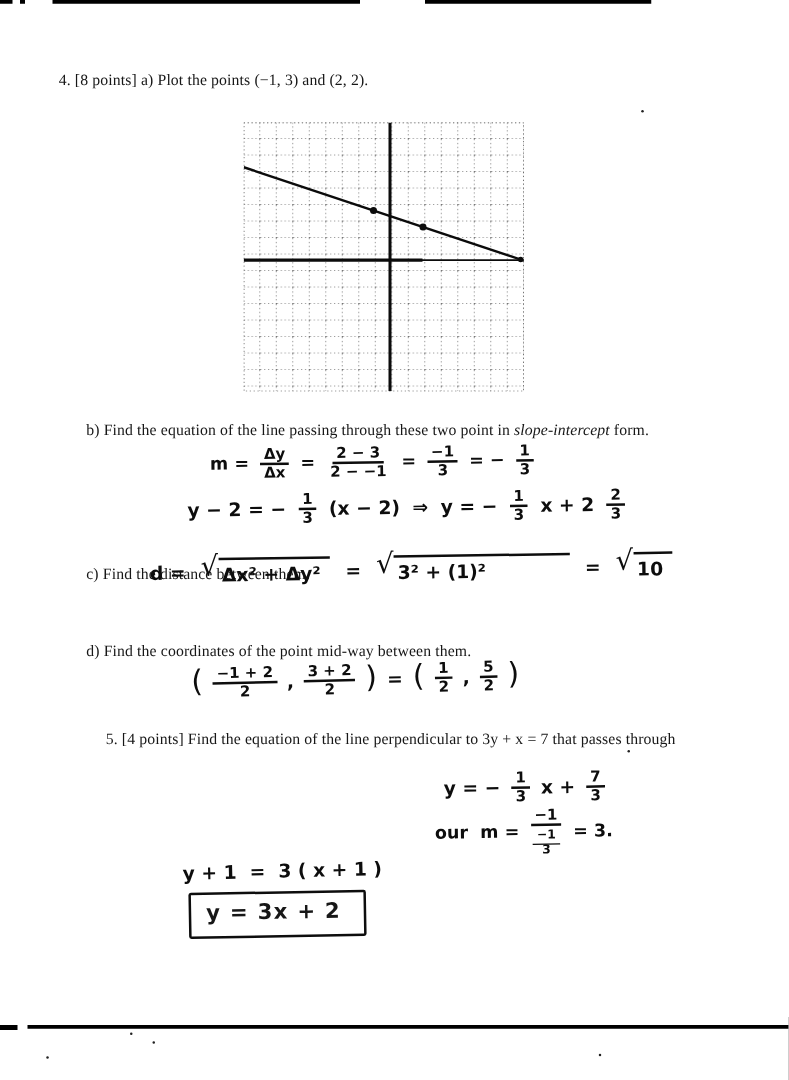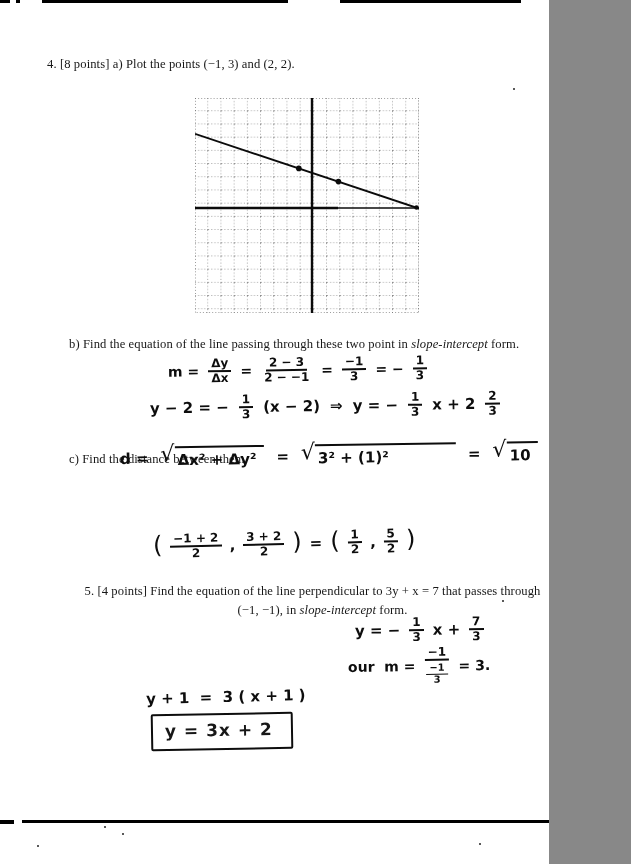--- a/index.html
+++ b/index.html
@@ -1,16 +1,16 @@
 <!DOCTYPE html>
 <html><head>
 <meta charset="utf-8">
 <style>
   html,body{margin:0;padding:0;background:#888;}
-  .page{position:relative;width:549px;height:864px;background:#ffffff;overflow:hidden;
+  .page{position:relative;width:631px;height:864px;background:#ffffff;overflow:hidden;
         font-family:"Liberation Serif",serif;color:#171717;}
   .bar{position:absolute;background:#000;}
   .speck{position:absolute;width:2px;height:2px;background:#222;border-radius:50%;}
 
   .print{position:absolute;font-size:12.6px;letter-spacing:.1px;white-space:nowrap;}
   .print em{}
   .wrapblock{white-space:normal;width:545px;line-height:1.52;text-align:center;}
   .indent2{margin-left:20px;}
 
   
@@ -78,25 +78,25 @@
 
   <div class="print" style="left:69px;top:337px;">
     <span>b) Find the equation of the line passing through these two point in </span><em>slope-intercept</em><span> form.</span>
   </div>
   <div class="hw tilt" style="left:168px;top:356px;"><span class="tok">m =</span><span class="frac"><span class="num">Δy</span><span class="den">Δx</span></span><span class="tok">=</span><span class="frac"><span class="num">2 − 3</span><span class="den">2 − −1</span></span><span class="tok">=</span><span class="frac"><span class="num">−1</span><span class="den">3</span></span><span class="tok">= −</span><span class="frac"><span class="num">1</span><span class="den">3</span></span></div>
   <div class="hw big tilt" style="left:150px;top:392px;gap:10px;"><span class="tok">y − 2 = −</span><span class="frac"><span class="num">1</span><span class="den">3</span></span><span class="tok">(x − 2)</span><span class="tok">⇒</span><span class="tok">y = −</span><span class="frac"><span class="num">1</span><span class="den">3</span></span><span class="tok">x + 2</span><span class="frac"><span class="num">2</span><span class="den">3</span></span></div>
 
   <div class="print" style="left:69px;top:452px;">c) Find the distance between them.</div>
   <div class="hw big tilt" style="left:120px;top:444px;gap:12px;"><span class="tok">d =</span><span class="rad"><span class="rsign">√</span><span class="rbody">Δx² + Δy²</span></span><span class="tok">=</span><span class="rad"><span class="rsign">√</span><span class="rbody" style="min-width: 130px;">3² + (1)²</span></span><span class="tok">=</span><span class="rad"><span class="rsign">√</span><span class="rbody">10</span></span></div>
 
+  <div class="print" style="left:69px;top:514px;">d) Find the coordinates of the point mid-way between them.</div>
   <div class="hw big tilt2" style="left:153px;top:530px;gap:8px;font-size:15px;"><span class="bigp">(</span><span class="frac"><span class="num">−1 + 2</span><span class="den">2</span></span><span class="tok">,</span><span class="frac"><span class="num">3 + 2</span><span class="den">2</span></span><span class="bigp">)</span><span class="tok">=</span><span class="bigp">(</span><span class="frac"><span class="num">1</span><span class="den">2</span></span><span class="tok">,</span><span class="frac"><span class="num">5</span><span class="den">2</span></span><span class="bigp">)</span></div>
 
   <div class="print wrapblock" style="left:40px;top:582px;">
     <span>5. [4 points] Find the equation of the line perpendicular to 3y + x = 7 that passes through</span><br>
-    <span class="indent2"><span>(−1, −1), in </span><em>slope-intercept</em><span> form.</span></span>
   </div>
 
   <div class="hw big tilt" style="left:355px;top:616px;"><span class="tok">y = −</span><span class="frac"><span class="num">1</span><span class="den">3</span></span><span class="tok">x +</span><span class="frac"><span class="num">7</span><span class="den">3</span></span></div>
   <div class="hw tilt" style="left:348px;top:646px;gap:8px;"><span class="tok">our  m =</span><span class="frac"><span class="num">−1</span><span class="den"><span class="frac"><span class="num">−1</span><span class="den">3</span></span></span></span><span class="tok">= 3.</span></div>
   <div class="hw big tilt2" style="left:146px;top:688px;"><span class="tok">y + 1  =  3 ( x + 1 )</span></div>
 
   <div class="answer-box" style="left:151px;top:713px;">y = 3x + 2</div>
 
 </div>
 

